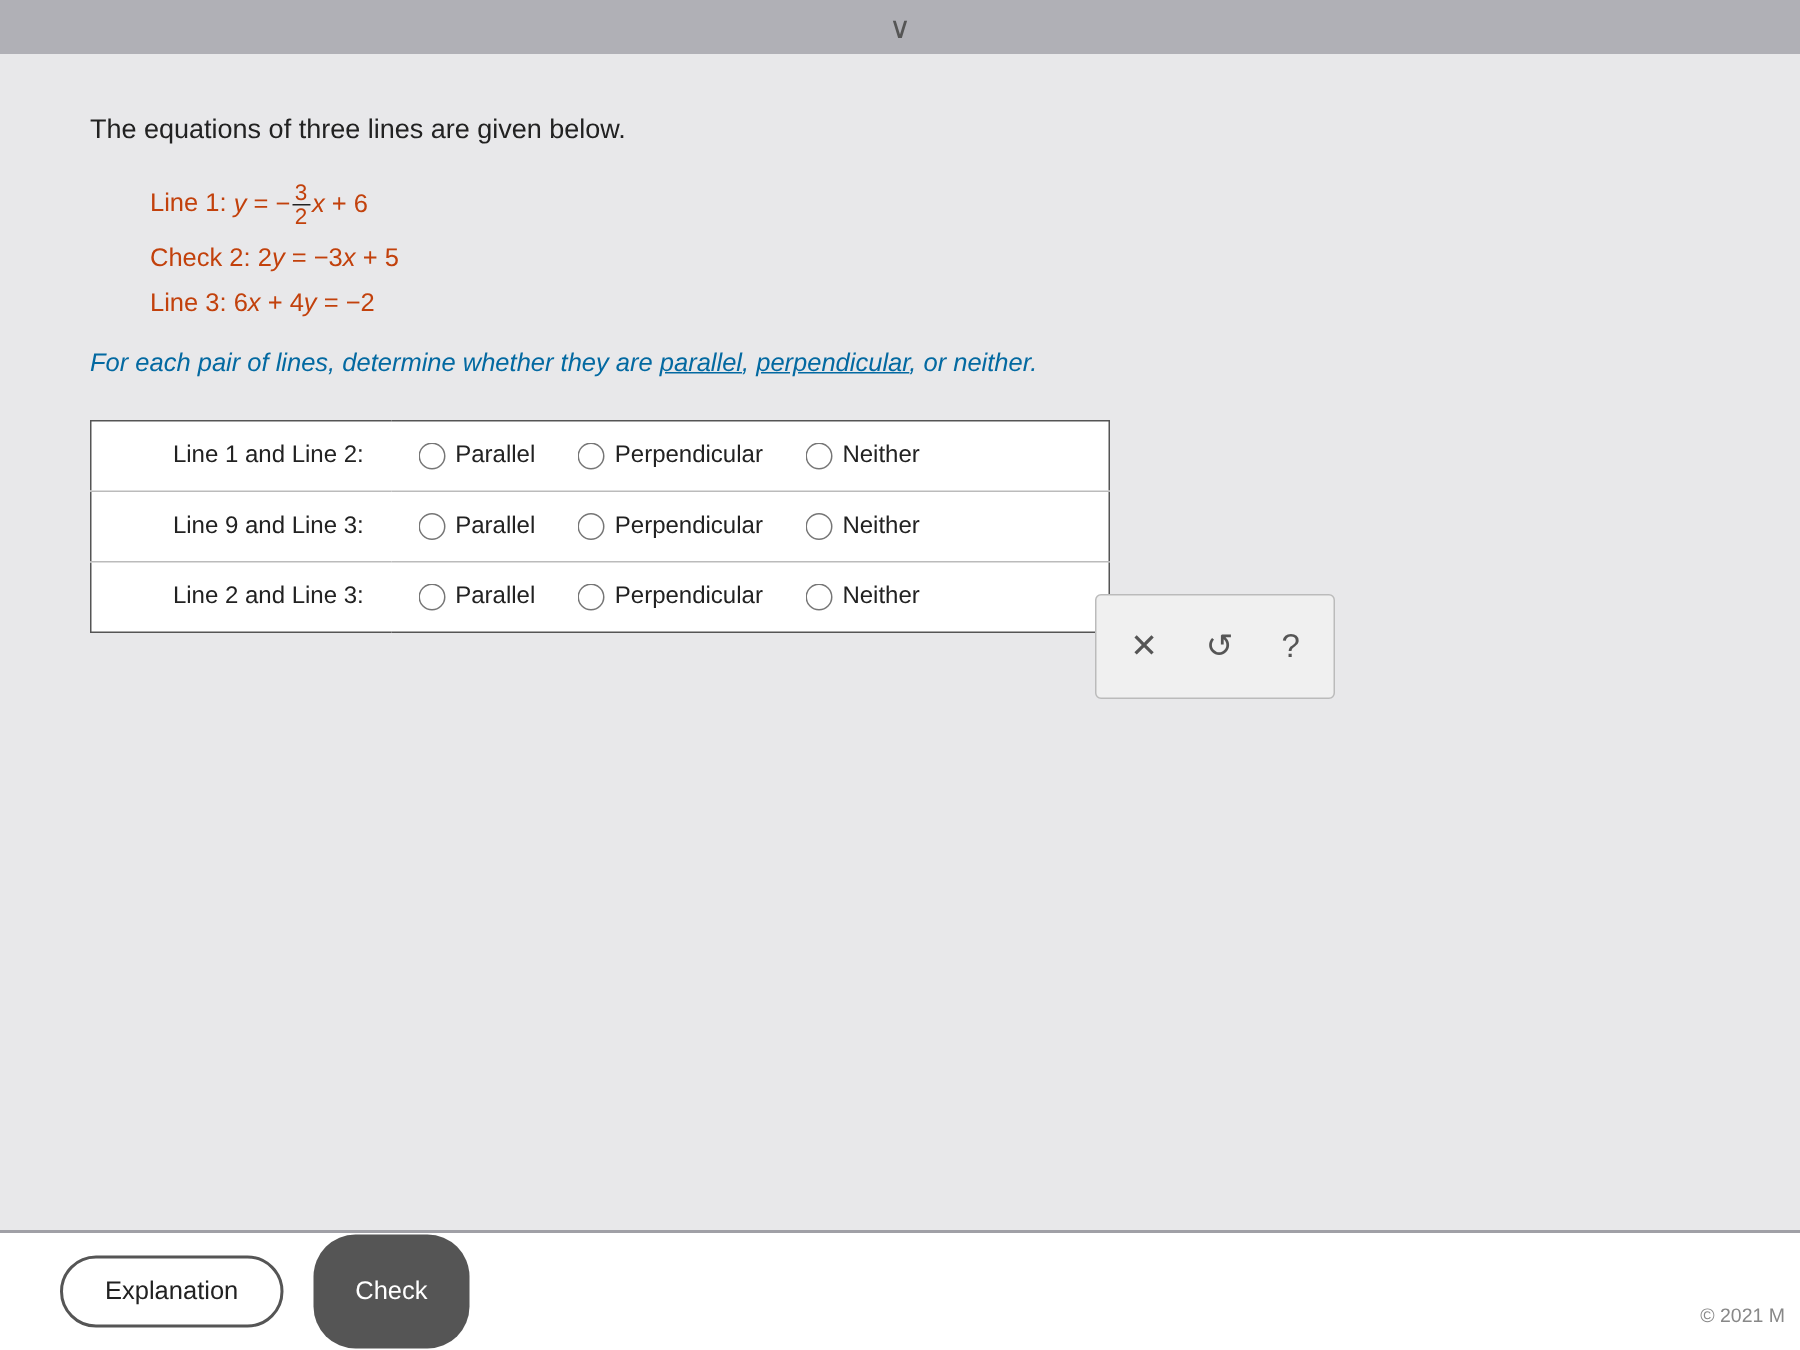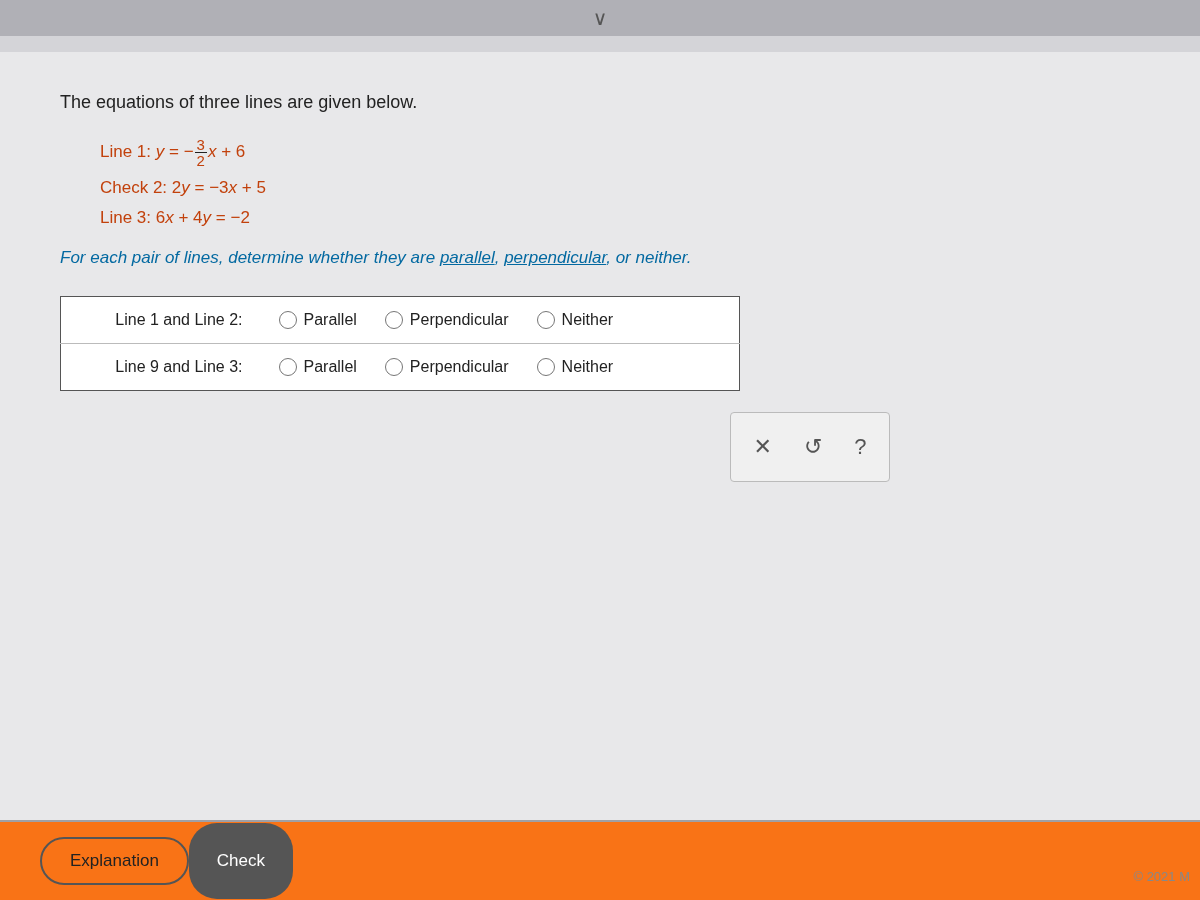--- a/index.html
+++ b/index.html
@@ -36,21 +36,20 @@
       font-size: 20px;
       color: #555;
     }
 
     
     .main-content {
       flex: 1;
       background: #e8e8ea;
       padding: 40px 60px 20px 60px;
       position: relative;
-      margin-top: 16px;
     }
 
     .problem-text {
       font-size: 18px;
       color: #222;
       margin-bottom: 24px;
     }
 
     .line-equations {
       margin-left: 40px;
@@ -167,25 +166,26 @@
       cursor: pointer;
       user-select: none;
       background: none;
       border: none;
       padding: 4px;
     }
 
     
     .bottom-bar {
       height: 80px;
-      background: #f97316;
+      background: #ffffff;
       border-top: 2px solid #a0a0a6;
       display: flex;
       align-items: center;
       padding: 0 40px;
+      gap: 20px;
     }
 
     .btn-explanation {
       padding: 12px 28px;
       border-radius: 28px;
       border: 2px solid #555;
       background: transparent;
       font-size: 17px;
       color: #222;
       cursor: pointer;
@@ -289,20 +289,39 @@
                   <span class="radio-label">Perpendicular</span>
                 </label>
                 <label class="radio-option">
                   <input type="radio" name="row2" value="neither" style="">
                   <span class="radio-label">Neither</span>
                 </label>
               </div>
             </td>
           </tr>
 
+          <tr>
+            <td class="row-label">Line 2 and Line 3:</td>
+            <td>
+              <div class="radio-group">
+                <label class="radio-option">
+                  <input type="radio" name="row3" value="parallel" style="">
+                  <span class="radio-label">Parallel</span>
+                </label>
+                <label class="radio-option">
+                  <input type="radio" name="row3" value="perpendicular" style="">
+                  <span class="radio-label">Perpendicular</span>
+                </label>
+                <label class="radio-option">
+                  <input type="radio" name="row3" value="neither" style="">
+                  <span class="radio-label">Neither</span>
+                </label>
+              </div>
+            </td>
+          </tr>
         </tbody>
       </table>
 
       <div class="icons-box">
         <button class="icon-btn">✕</button>
         <button class="icon-btn">↺</button>
         <button class="icon-btn">?</button>
       </div>
     </div>
 

